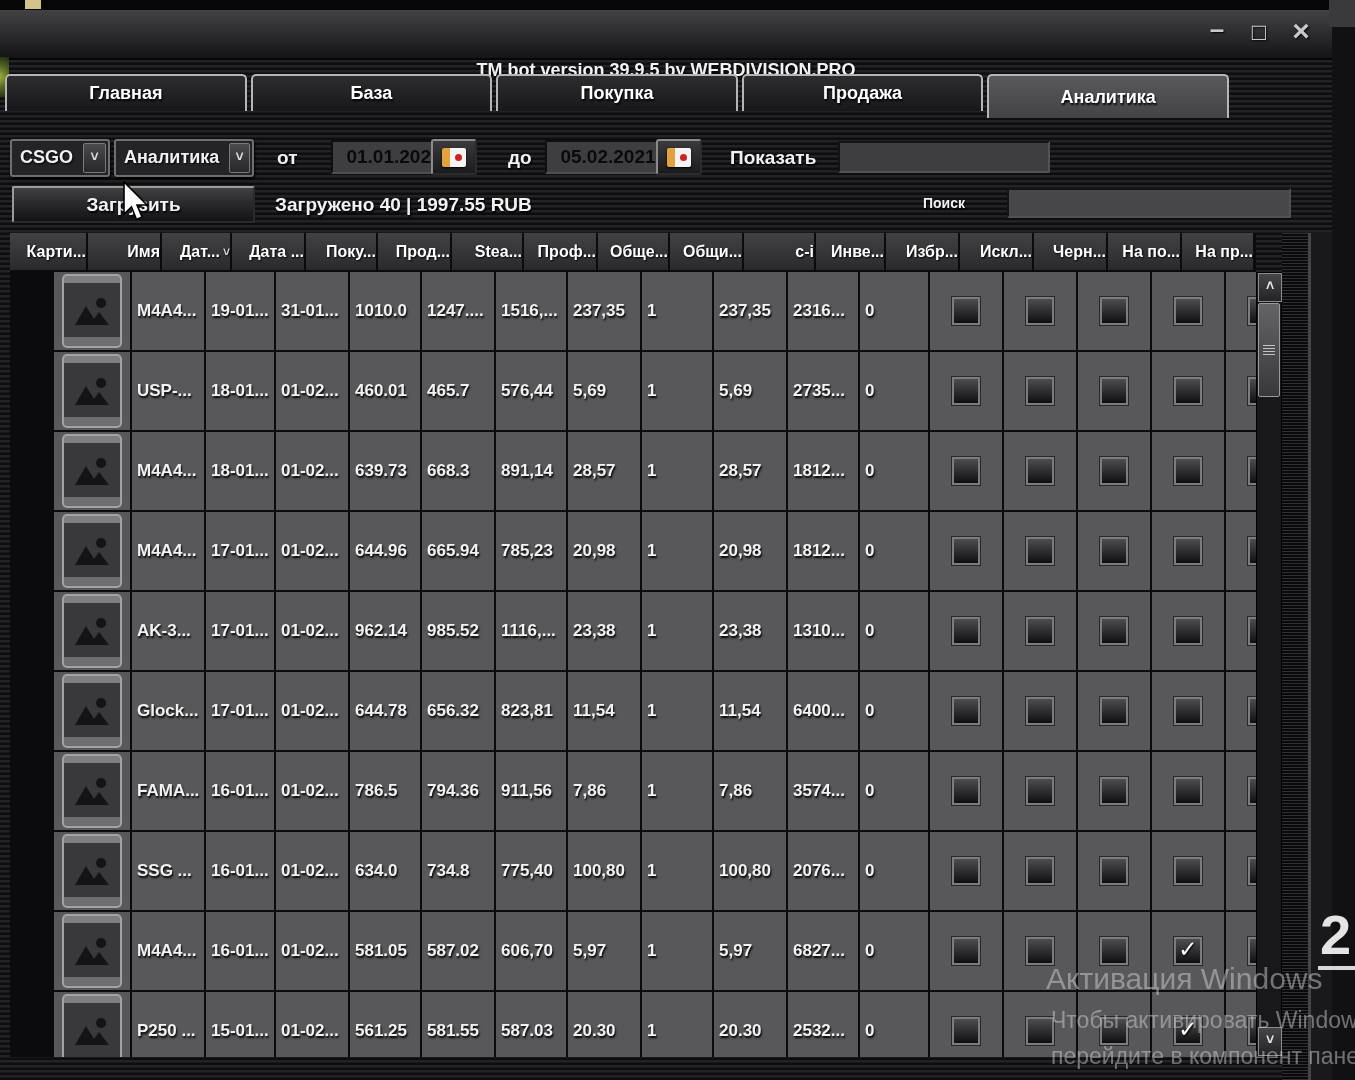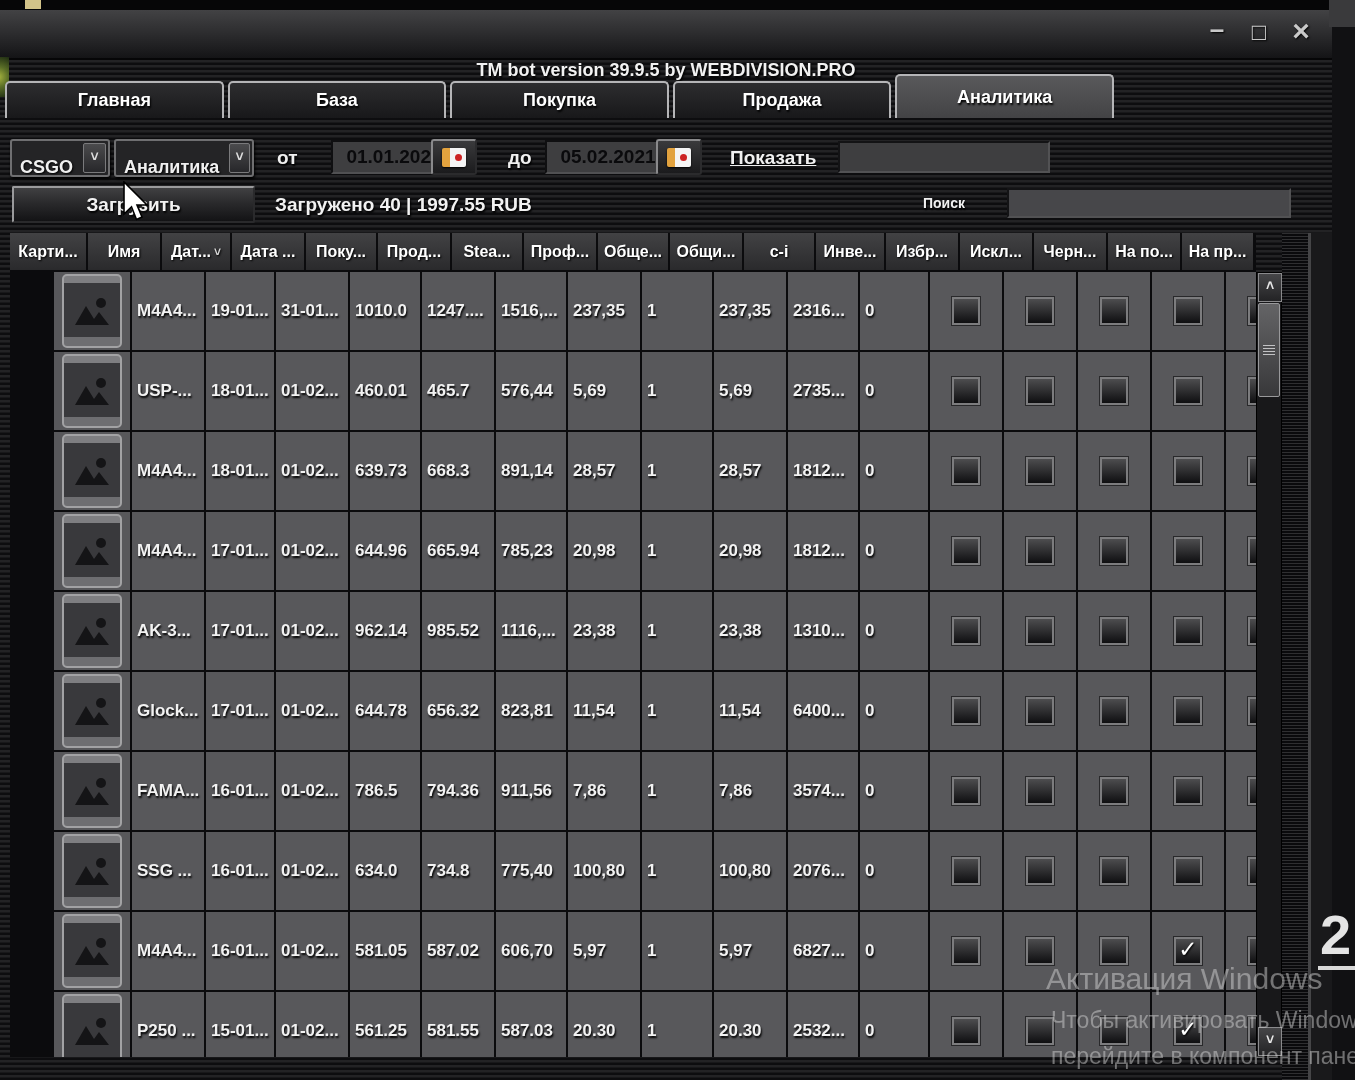--- a/index.html
+++ b/index.html
@@ -23,32 +23,32 @@
   .window-title{position:absolute;left:0;right:0;top:11px;text-align:center;color:#f2f2f2;
             font-size:18px;font-weight:bold;text-shadow:1px 2px 2px #000;margin-top:39px;}
   .win-controls{position:absolute;right:12px;top:4px;display:flex;gap:4px;}
   .win-btn{width:38px;height:36px;color:#c9c9c9;text-align:center;font-weight:bold;
            text-shadow:1px 1px 2px #000;cursor:default;}
   .win-btn.min{font-size:26px;line-height:30px;}
   .win-btn.max{font-size:24px;line-height:36px;}
   .win-btn.cls{font-size:30px;line-height:34px;}
 
   
-  .tab-bar{position:absolute;left:5px;top:64px;width:1109px;height:44px;display:flex;gap:4px;align-items:flex-end;}
+  .tab-bar{position:absolute;left:5px;top:64px;width:1224px;height:44px;display:flex;gap:4px;}
   .tab{flex:1;height:37px;background:linear-gradient(180deg,#2d2d2f,#18181a);
        border:2px solid #b5b5b7;border-bottom:none;border-radius:5px 5px 0 0;
        color:#fff;font-size:18px;font-weight:bold;text-align:center;line-height:35px;
        text-shadow:1px 2px 2px #000;box-sizing:border-box;}
   .tab.active{height:44px;line-height:42px;background:linear-gradient(180deg,#59595b,#434345);}
 
   
   .f1{position:absolute;left:0;top:129px;width:1332px;height:38px;}
   .select{position:absolute;top:0;display:flex;height:34px;background:#242426;
           border:2px solid #6f6f71;border-radius:3px;box-shadow:1px 2px 3px #000;}
-  .select-text{flex:1;padding:10px 8px;color:#f0f0f0;font-size:18px;font-weight:bold;line-height:32px;
+  .select-text{flex:1;padding:0 8px;color:#f0f0f0;font-size:18px;font-weight:bold;line-height:32px;
           text-shadow:1px 1px 2px #000;white-space:nowrap;}
   .select-arrow{width:28px;margin:2px;border:1px solid #7a7a7c;border-radius:2px;
           background:linear-gradient(180deg,#4b4b4d,#27272a);color:#ddd;text-align:center;
           line-height:27px;font-size:14px;font-weight:bold;}
   .flabel{position:absolute;top:0;color:#f0f0f0;font-size:19px;font-weight:bold;line-height:37px;
           text-shadow:1px 2px 2px #000;}
   .dinput{position:absolute;top:1px;height:30px;background:#3e3e40;border:2px solid;
           border-color:#0f0f11 #515153 #515153 #0f0f11;color:#0a0a0c;font-size:19px;
           font-weight:bold;text-align:center;font-family:inherit;padding:0;}
   .calbtn{position:absolute;top:0;width:46px;height:36px;border:2px solid;box-sizing:border-box;
@@ -72,21 +72,21 @@
   .status{position:absolute;left:275px;top:0;color:#f2f2f2;font-size:19px;font-weight:bold;
           line-height:37px;text-shadow:1px 2px 2px #000;white-space:nowrap;}
   .search-label{position:absolute;left:923px;top:0;color:#f0f0f0;font-size:14px;font-weight:bold;
           line-height:34px;text-shadow:1px 2px 2px #000;}
 
   
   .table{position:absolute;left:10px;top:223px;width:1246px;height:824px;overflow:hidden;background:#0b0b0d;}
   .hrow,.tr{display:grid;grid-template-columns:78px 74px 70px 74px 72px 74px 72px 74px 72px 74px 72px 70px 74px 74px 74px 74px 73px;}
   .th{height:37px;border-right:2px solid #0b0b0d;border-bottom:2px solid #0b0b0d;box-sizing:content-box;
       background:linear-gradient(180deg,#424244,#2a2a2c);color:#fff;font-size:16px;font-weight:bold;
-      display:flex;align-items:center;justify-content:center;text-shadow:1px 1px 2px #000;
+      display:flex;align-items:center;justify-content:flex-end;text-shadow:1px 1px 2px #000;
       overflow:hidden;white-space:nowrap;}
   .th .sort{font-size:12px;margin-left:3px;color:#d8d8d8;}
   .tr{height:80px;padding-left:44px;}
   .td{background:#58585b;border-right:2px solid #0b0b0d;border-bottom:2px solid #0b0b0d;
       color:#f2f2f2;font-size:17px;font-weight:bold;display:flex;align-items:center;
       padding-left:5px;text-shadow:1px 2px 2px #000;overflow:hidden;white-space:nowrap;box-sizing:border-box;}
   .img-cell{justify-content:center;padding-left:0;}
   .imgbox{width:56px;height:70px;border:2px solid #a2a2a4;border-radius:5px;
       background:linear-gradient(180deg,#7e7e81 0px,#7e7e81 7px,#39393c 7px,#39393c 61px,#6e6e71 61px);
       display:flex;align-items:center;justify-content:center;}
@@ -162,21 +162,21 @@
       <div class="flabel" style="left:277px;">от</div>
       <input class="dinput" style="left: 331px; width: 122px;" readonly="" value="01.01.2021">
       <div class="calbtn" style="left:431px;">
         <div class="cal-icon"></div>
       </div>
       <div class="flabel" style="left:508px;">до</div>
       <input class="dinput" style="left: 545px; width: 122px;" readonly="" value="05.02.2021">
       <div class="calbtn" style="left:656px;">
         <div class="cal-icon"></div>
       </div>
-      <div class="flabel" style="left:730px;text-decoration:underline;">Показать</div>
+      <div class="flabel" style="left:730px;">Показать</div>
       <input class="ginput" style="left: 838px; top: 2px; width: 196px; height: 28px;" value="">
     </div>
 
     <div class="f2">
       <div class="load-btn">Загрузить</div>
       <div class="status">Загружено 40 | 1997.55 RUB</div>
       <div class="search-label">Поиск</div>
       <input class="ginput" style="left: 1007px; top: 2px; width: 268px; height: 26px; background: rgb(71, 71, 74);" value="">
     </div>
 

